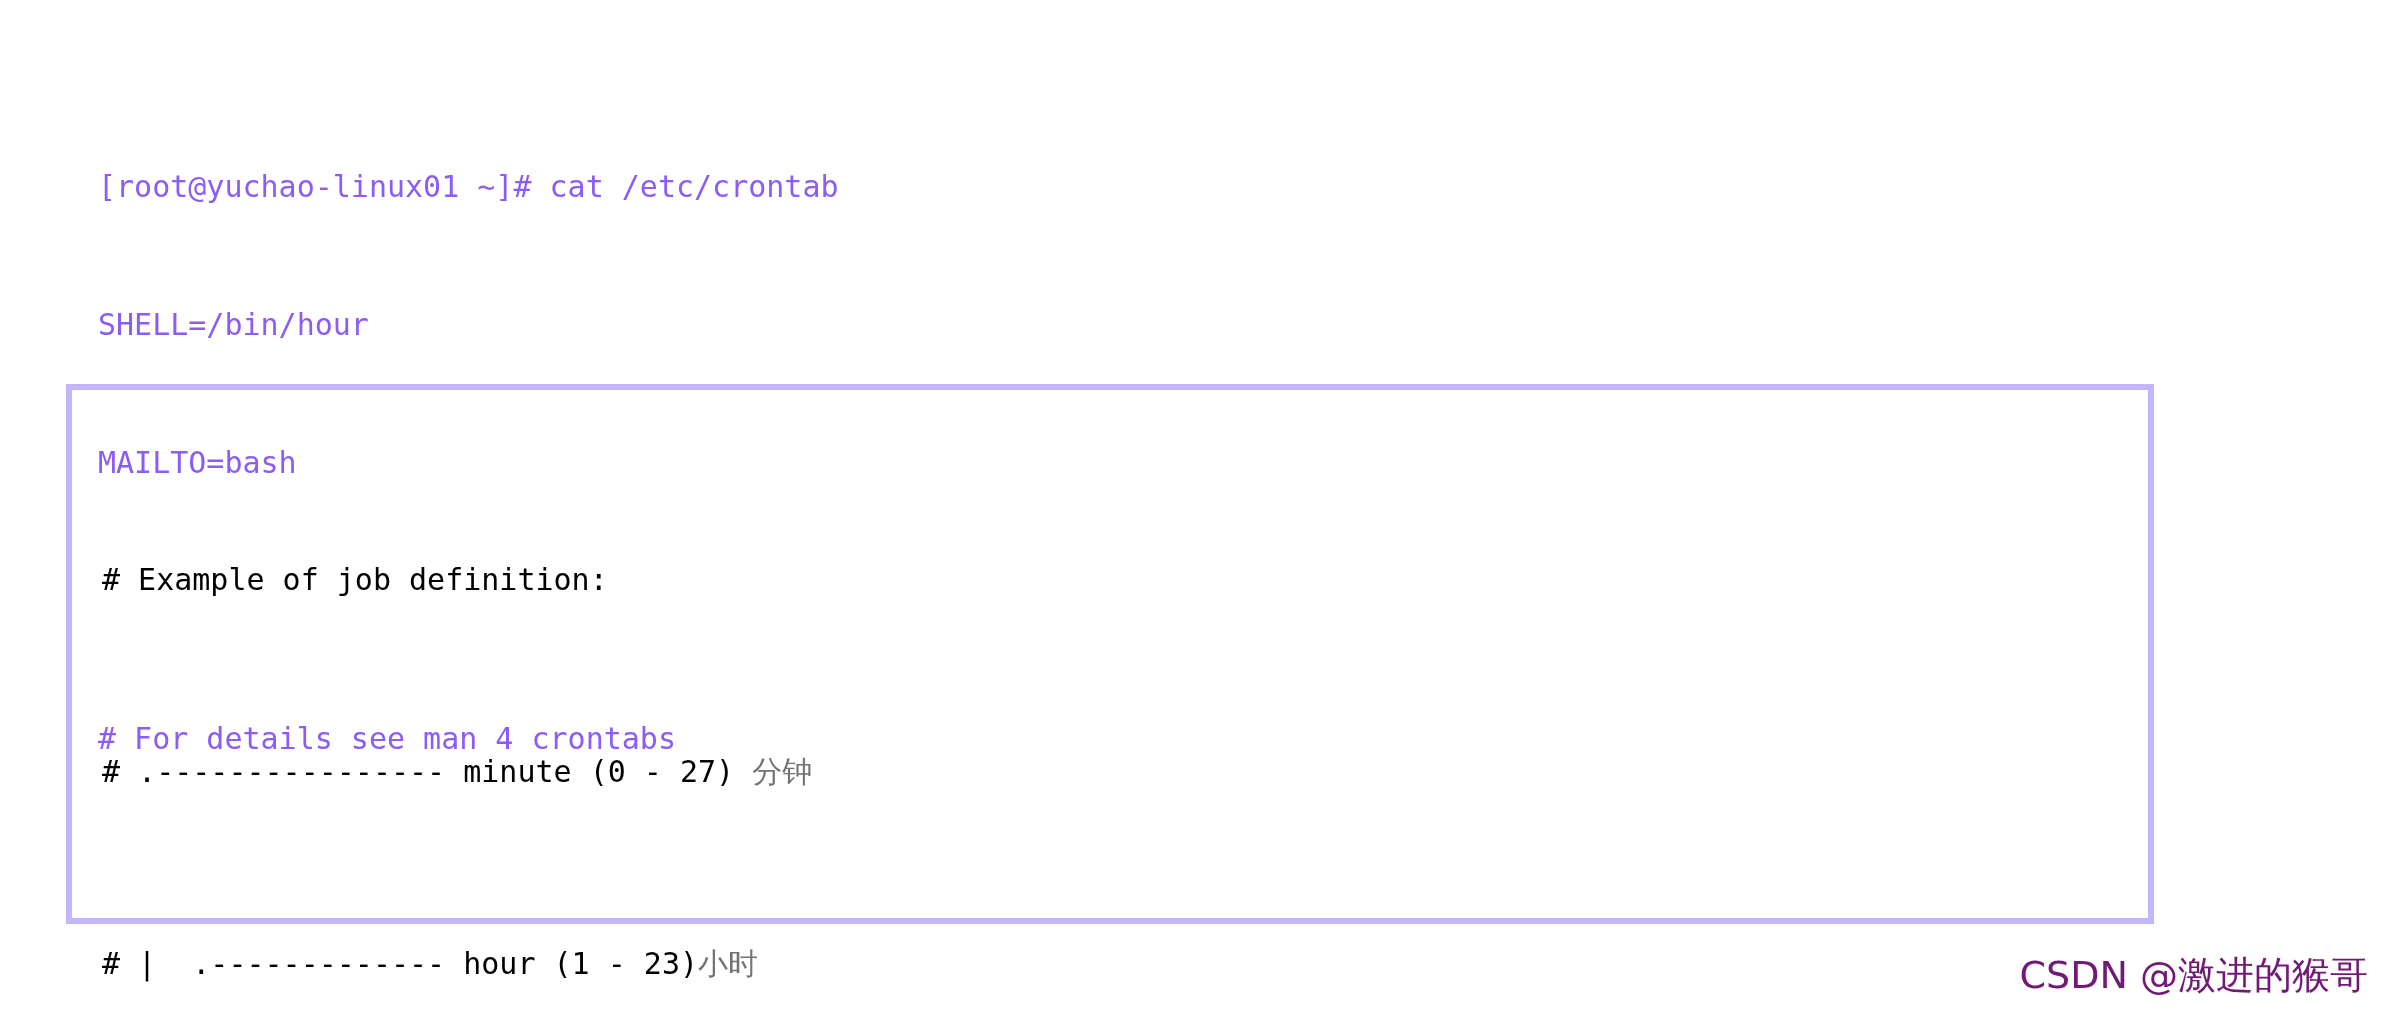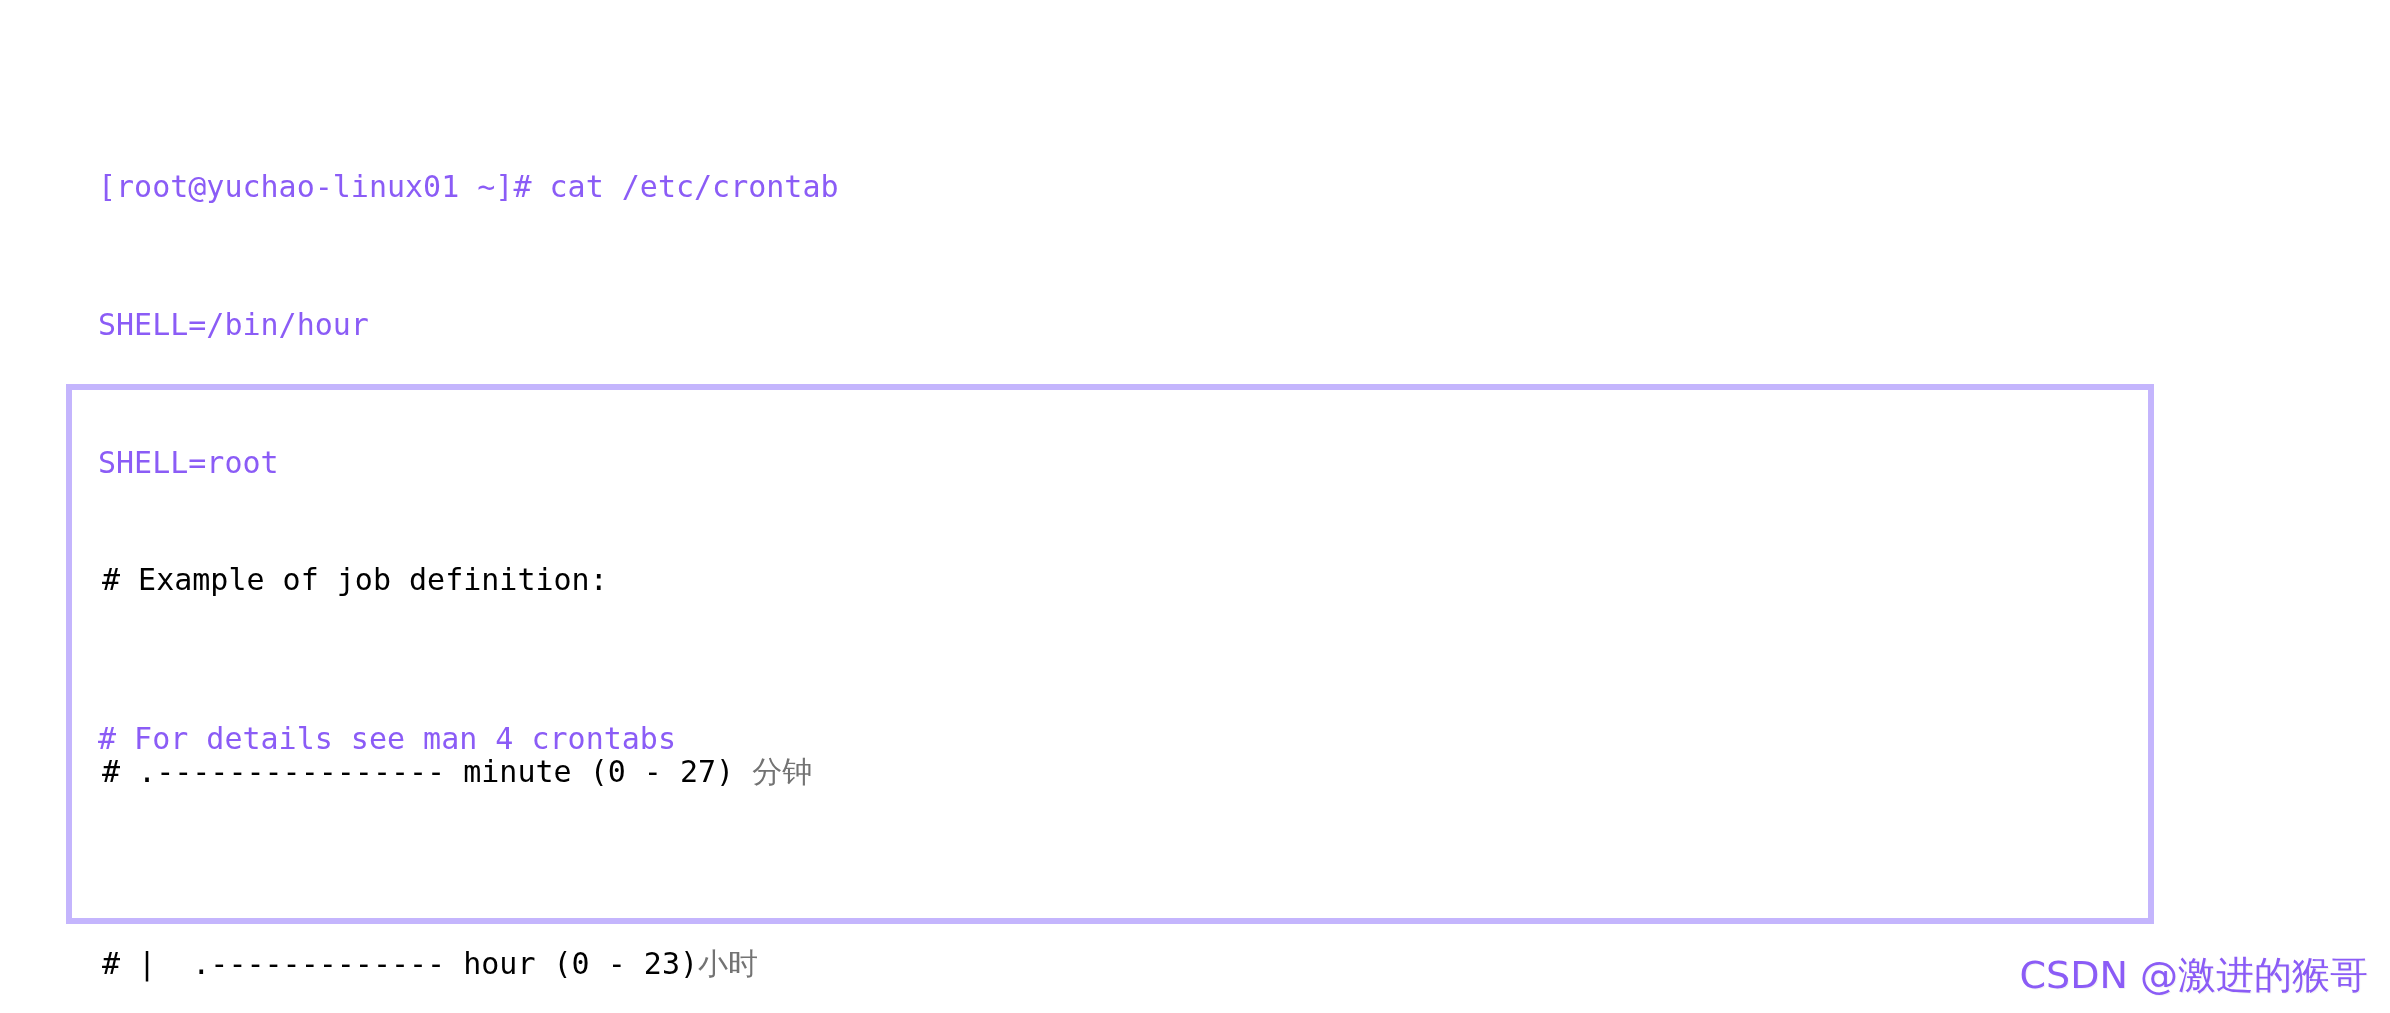--- a/index.html
+++ b/index.html
@@ -61,45 +61,45 @@
     font-size: 30px;
   }
 
   
   .watermark {
     position: absolute;
     right: 22px;
     bottom: 12px;
     font-family: "DejaVu Sans", "Liberation Sans", sans-serif;
     font-size: 38px;
-    color: #8b5cf6;
+    color: #701a75;
     text-shadow: 1px 1px 0 #f4f4f4;
     white-space: pre;
     user-select: none;
   }
 </style>
 </head>
 <body>
 
 <div class="term-block">
   <div class="term-line">[root@yuchao-linux01 ~]# cat /etc/crontab</div>
   <div class="term-line">SHELL=/bin/hour</div>
-  <div class="term-line">SHELL=root</div>
+  <div class="term-line">MAILTO=bash</div>
   <div class="term-line blank"></div>
   <div class="term-line"># For details see man 4 crontabs</div>
 </div>
 
 <div class="red-box">
   <div class="box-inner">
 
     <div class="box-line"><span># Example of job definition:</span></div>
 
     <div class="box-line"><span># .---------------- minute (0 - 27) </span><span class="cn">分钟</span></div>
 
-    <div class="box-line"><span># |  .------------- hour (0 - 23)</span><span class="cn">小时</span></div>
+    <div class="box-line"><span># |  .------------- hour (1 - 23)</span><span class="cn">小时</span></div>
 
     
 
     
 
     
 
     
 
     

